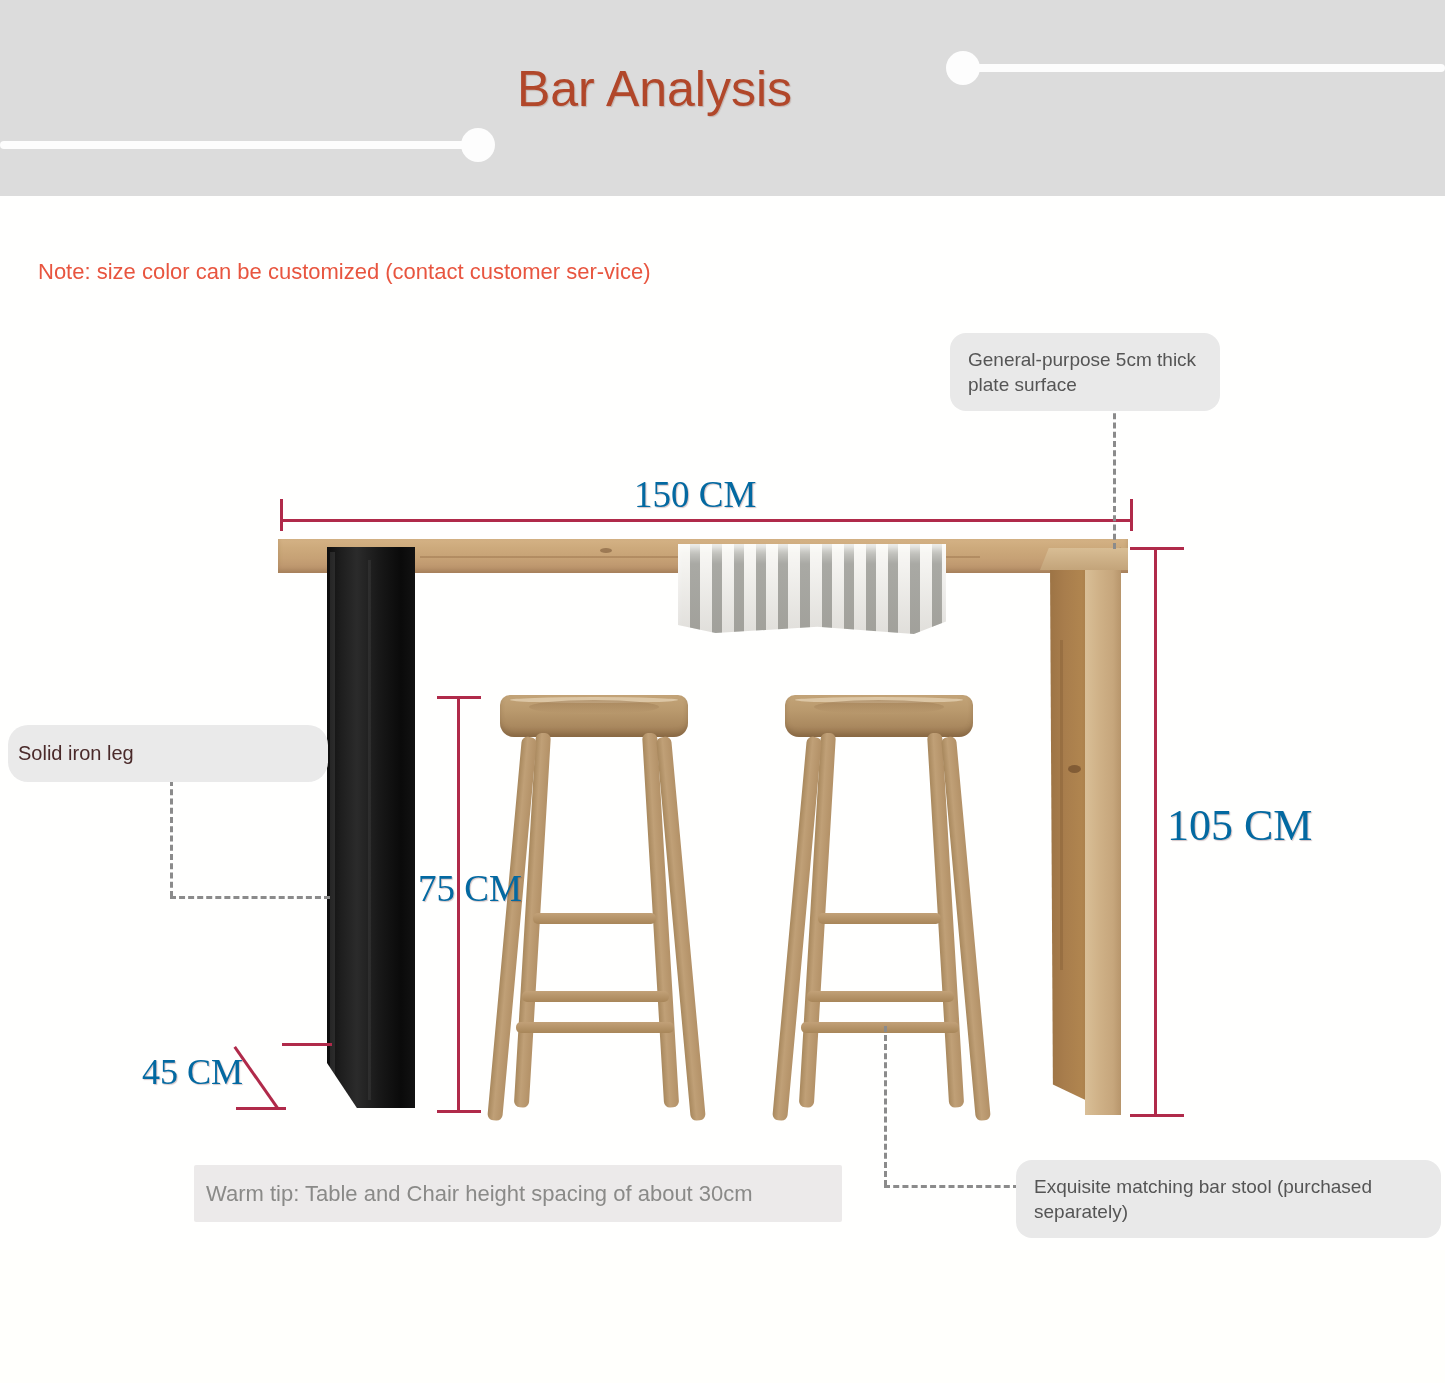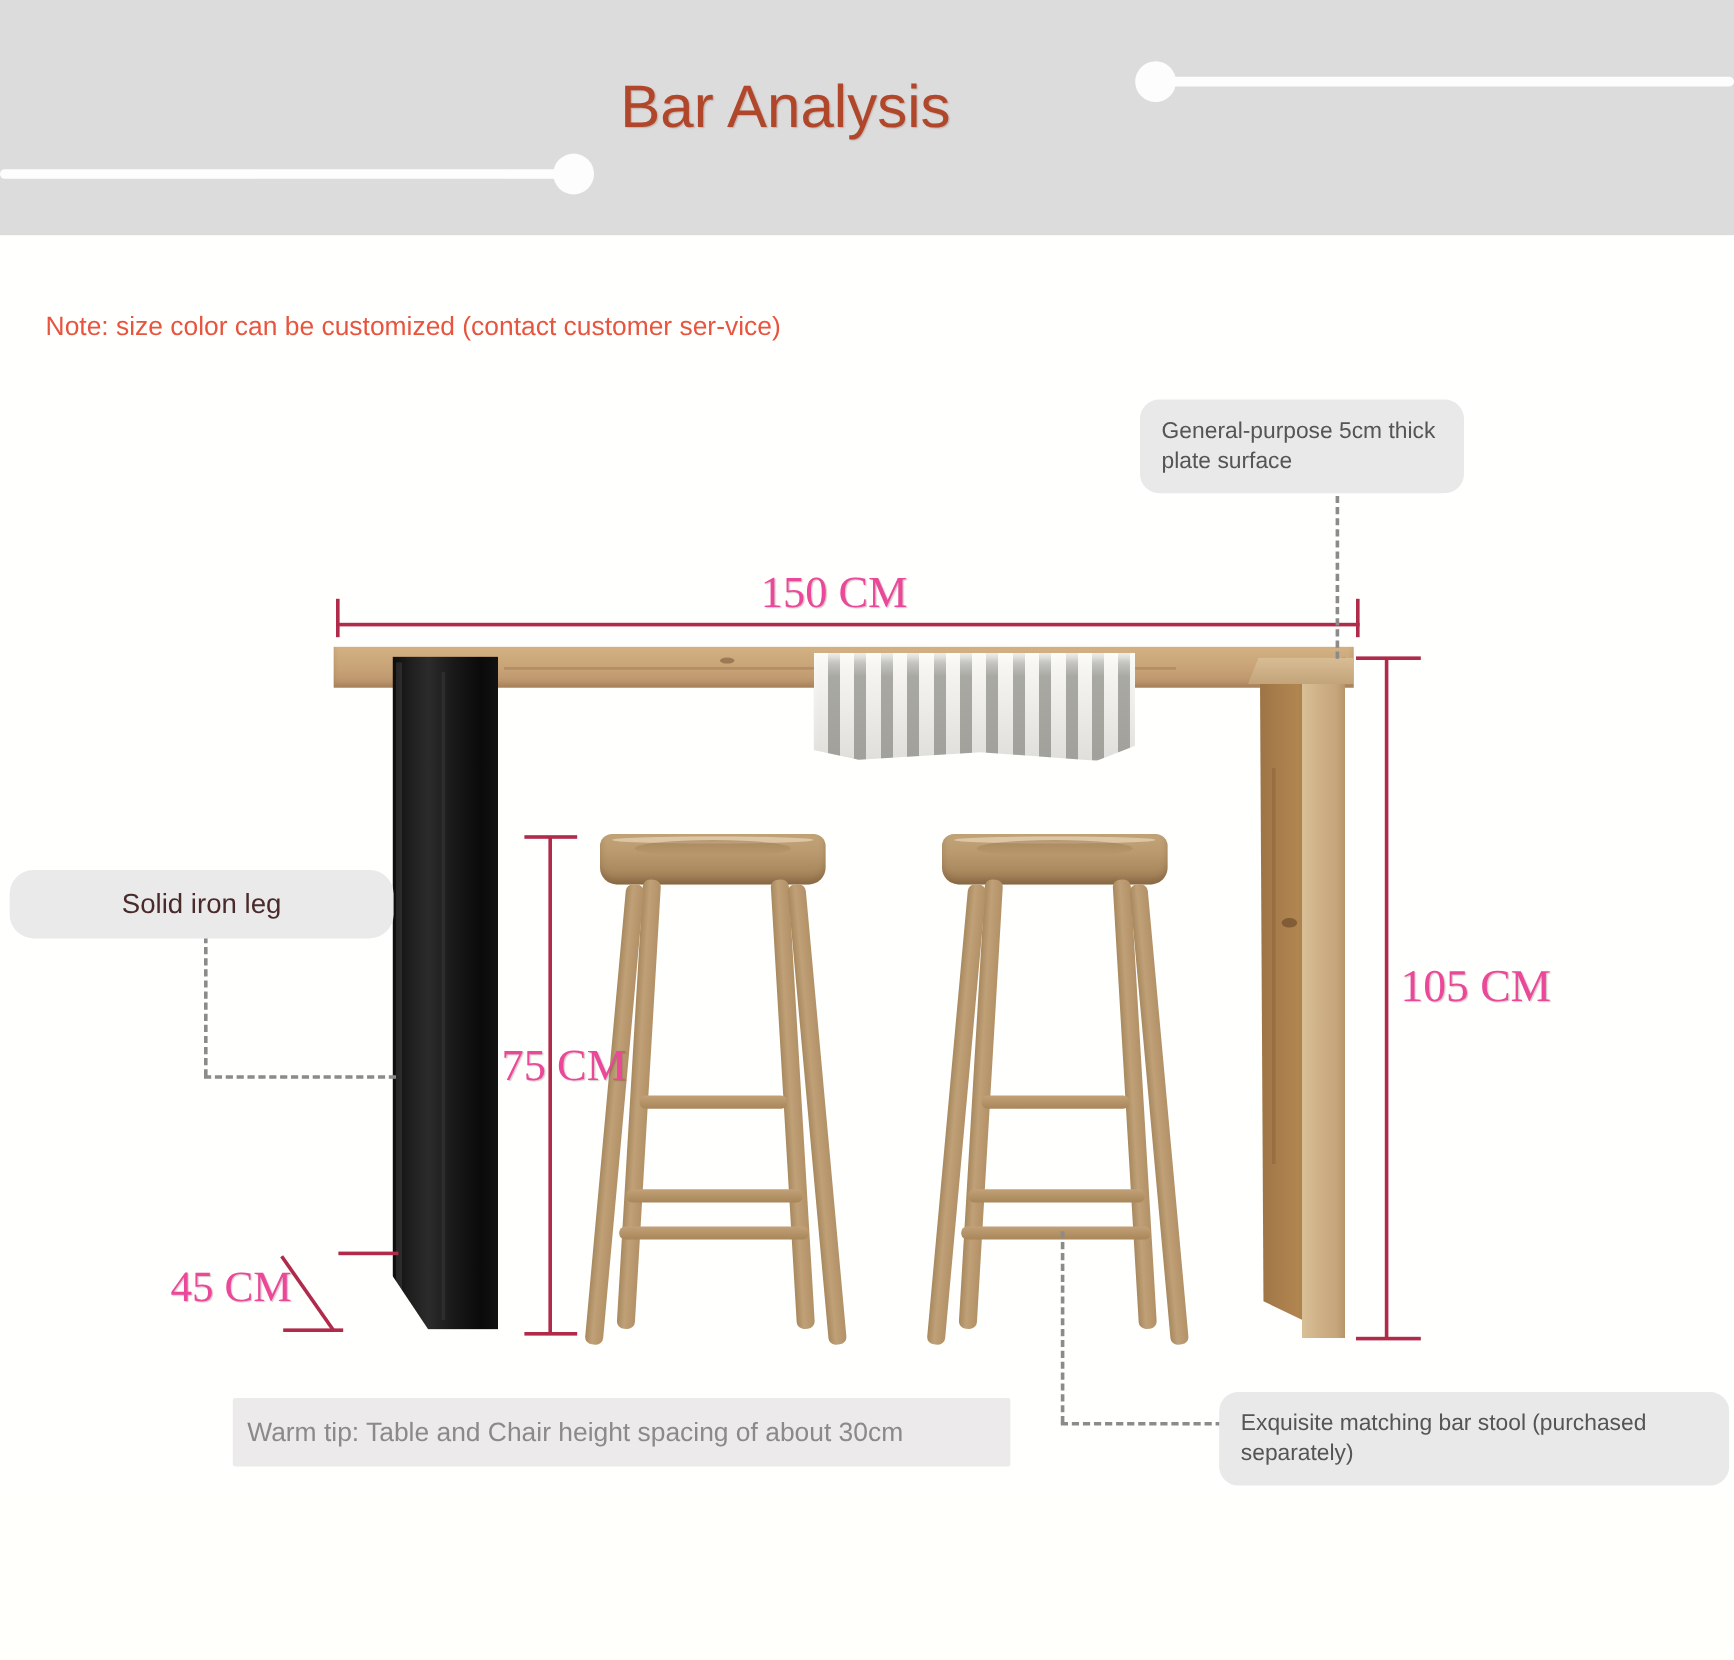--- a/index.html
+++ b/index.html
@@ -71,22 +71,21 @@
     border-radius: 16px;
     color: #555555;
     font-size: 19px;
     line-height: 25px;
     padding: 14px 18px;
     font-family: "Liberation Sans", sans-serif;
   }
   #callout-plate { left: 950px; top: 333px; width: 270px; }
   #callout-iron  {
     left: 8px; top: 725px; width: 320px;
-    text-align: center;
-    font-size: 23px;
+    font-size: 20px;
     color: #4a2a2a;
     background: #eaeaea;
     padding: 16px 10px;
     border-radius: 20px;
   }
   #callout-tip   {
     left: 194px; top: 1165px; width: 648px;
     color: #8a8a88;
     font-size: 22px;
     background: #eceaea;
@@ -122,32 +121,32 @@
     position: absolute;
     width: 3px;
     background: #b02a4a;
   }
   
   #dim150-bar  { left: 280px; top: 519px; width: 853px; }
   #dim150-capL { left: 280px; top: 499px; height: 32px; }
   #dim150-capR { left: 1130px; top: 499px; height: 32px; }
   .dim-label {
     position: absolute;
-    color: #ec4899;
+    color: #0369a1;
     font-family: "Liberation Serif", serif;
     white-space: nowrap;
     text-shadow: 1px 1px 1px rgba(80,20,30,0.25);
   }
   #label150 { left: 634px; top: 473px; font-size: 37px; }
 
   
   #dim105-line { left: 1154px; top: 548px;  height: 568px; }
   #dim105-capT { left: 1130px; top: 547px;  width: 54px; }
   #dim105-capB { left: 1130px; top: 1114px; width: 54px; }
-  #label105 { left: 1167px; top: 800px; font-size: 38px; }
+  #label105 { left: 1167px; top: 800px; font-size: 44px; }
 
   
   #dim75-line { left: 457px; top: 697px;  height: 415px; }
   #dim75-capT { left: 437px; top: 696px;  width: 44px; }
   #dim75-capB { left: 437px; top: 1110px; width: 44px; }
   #label75 { left: 418px; top: 867px; font-size: 37px; }
 
   
   #dim45-capT  { left: 282px; top: 1043px; width: 50px; }
   #dim45-capB  { left: 236px; top: 1107px; width: 50px; }

